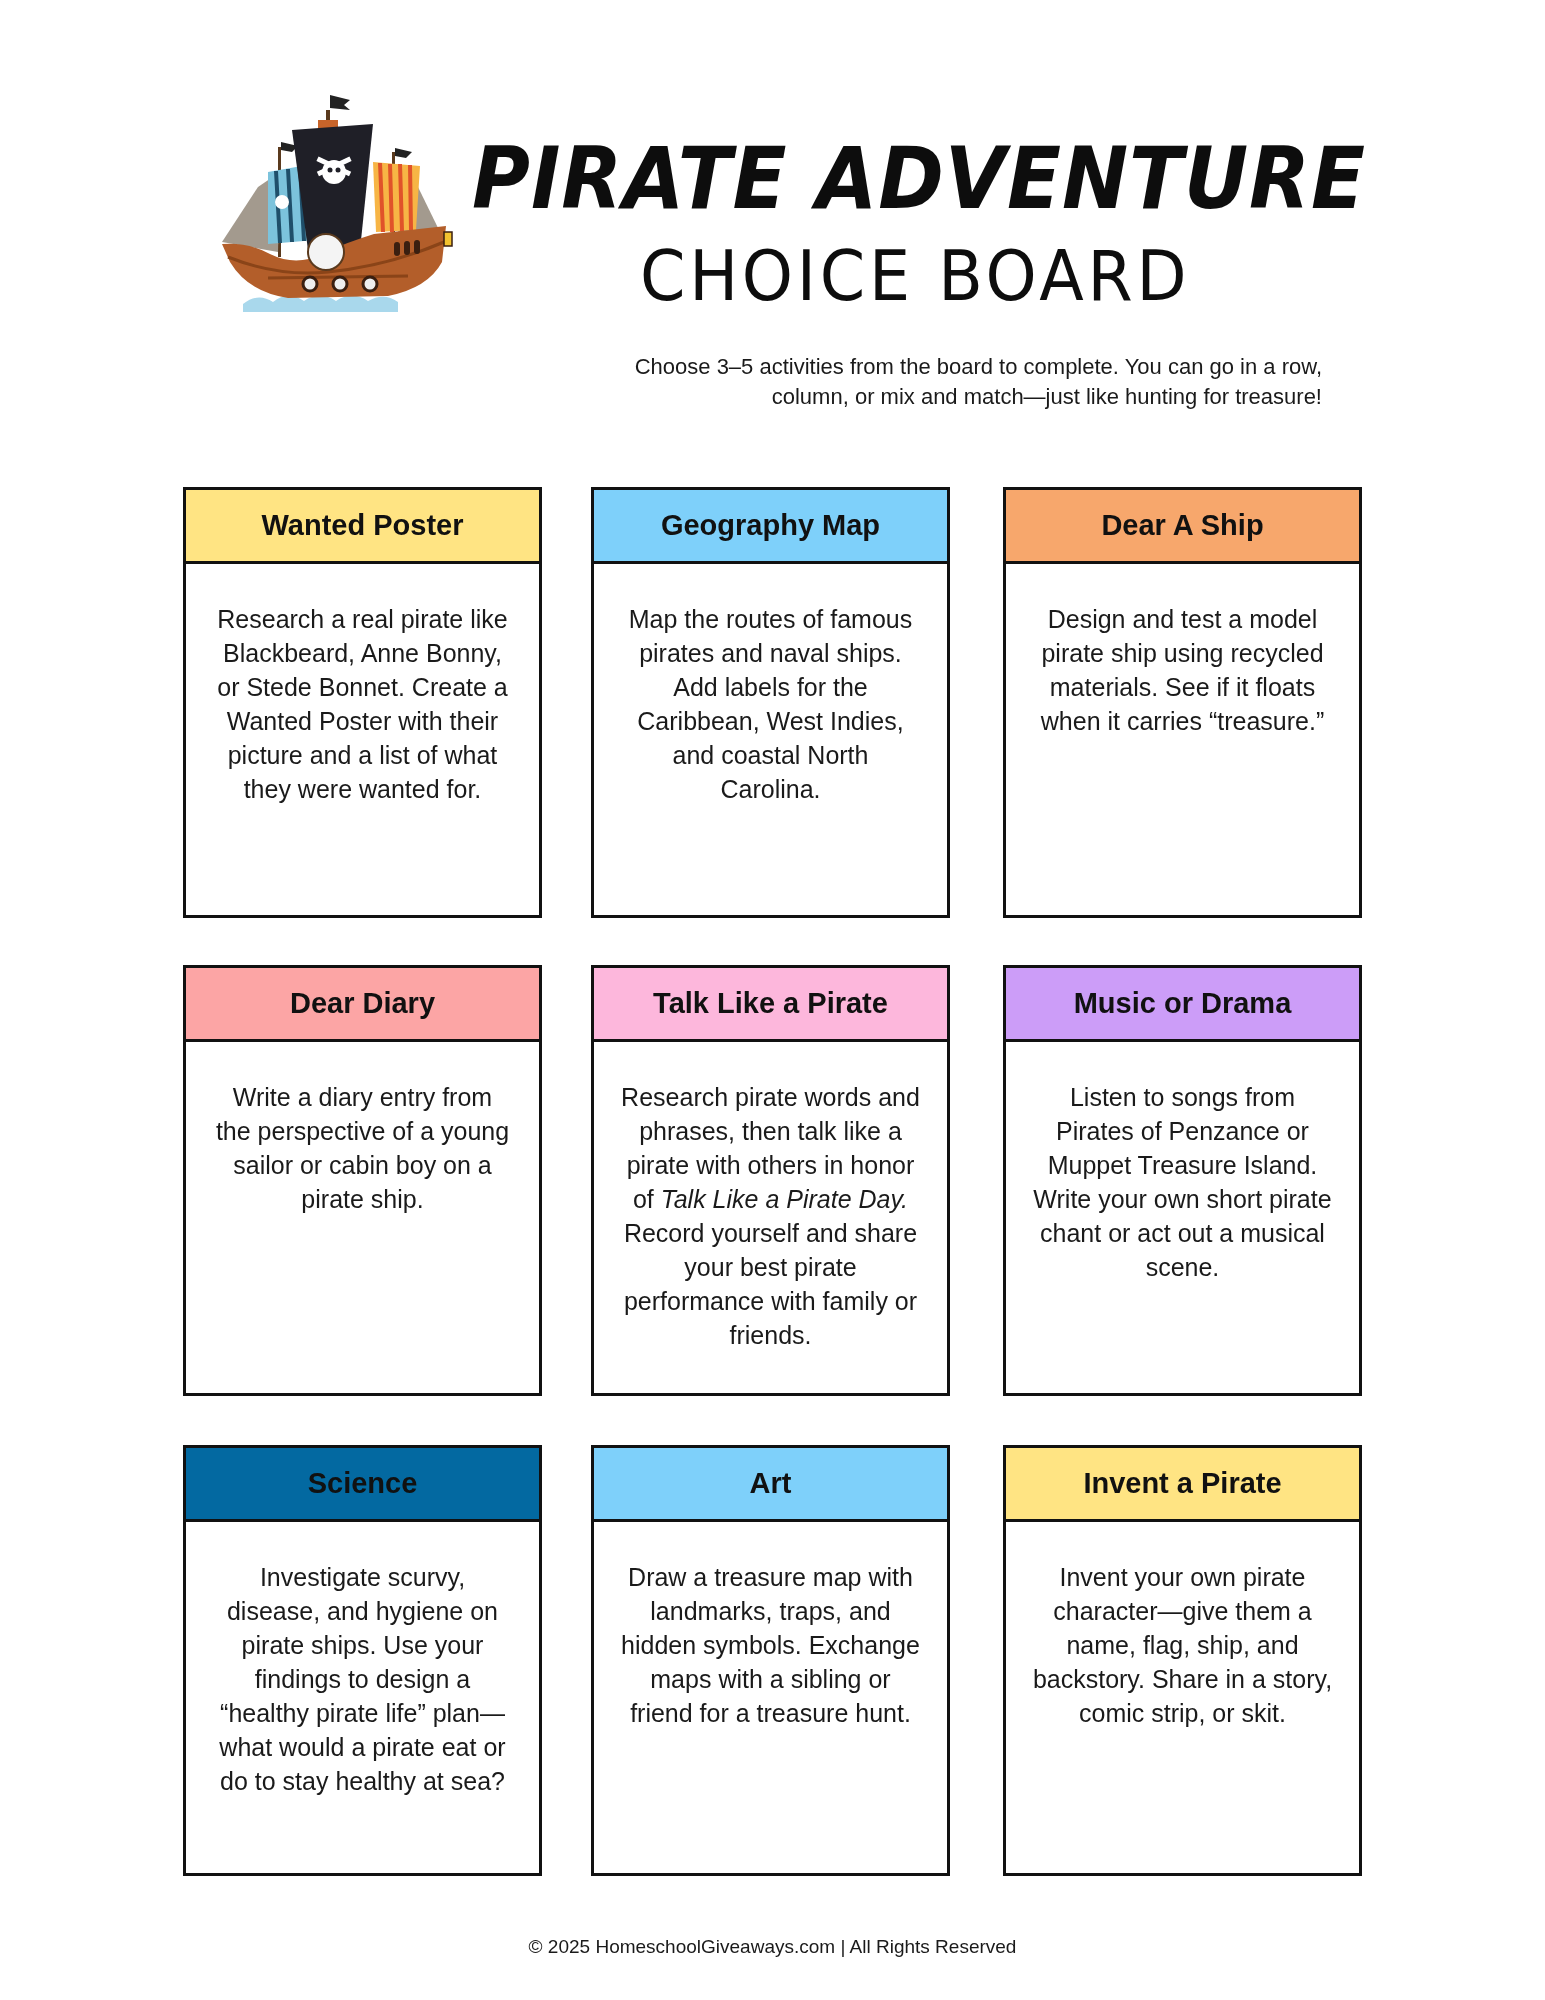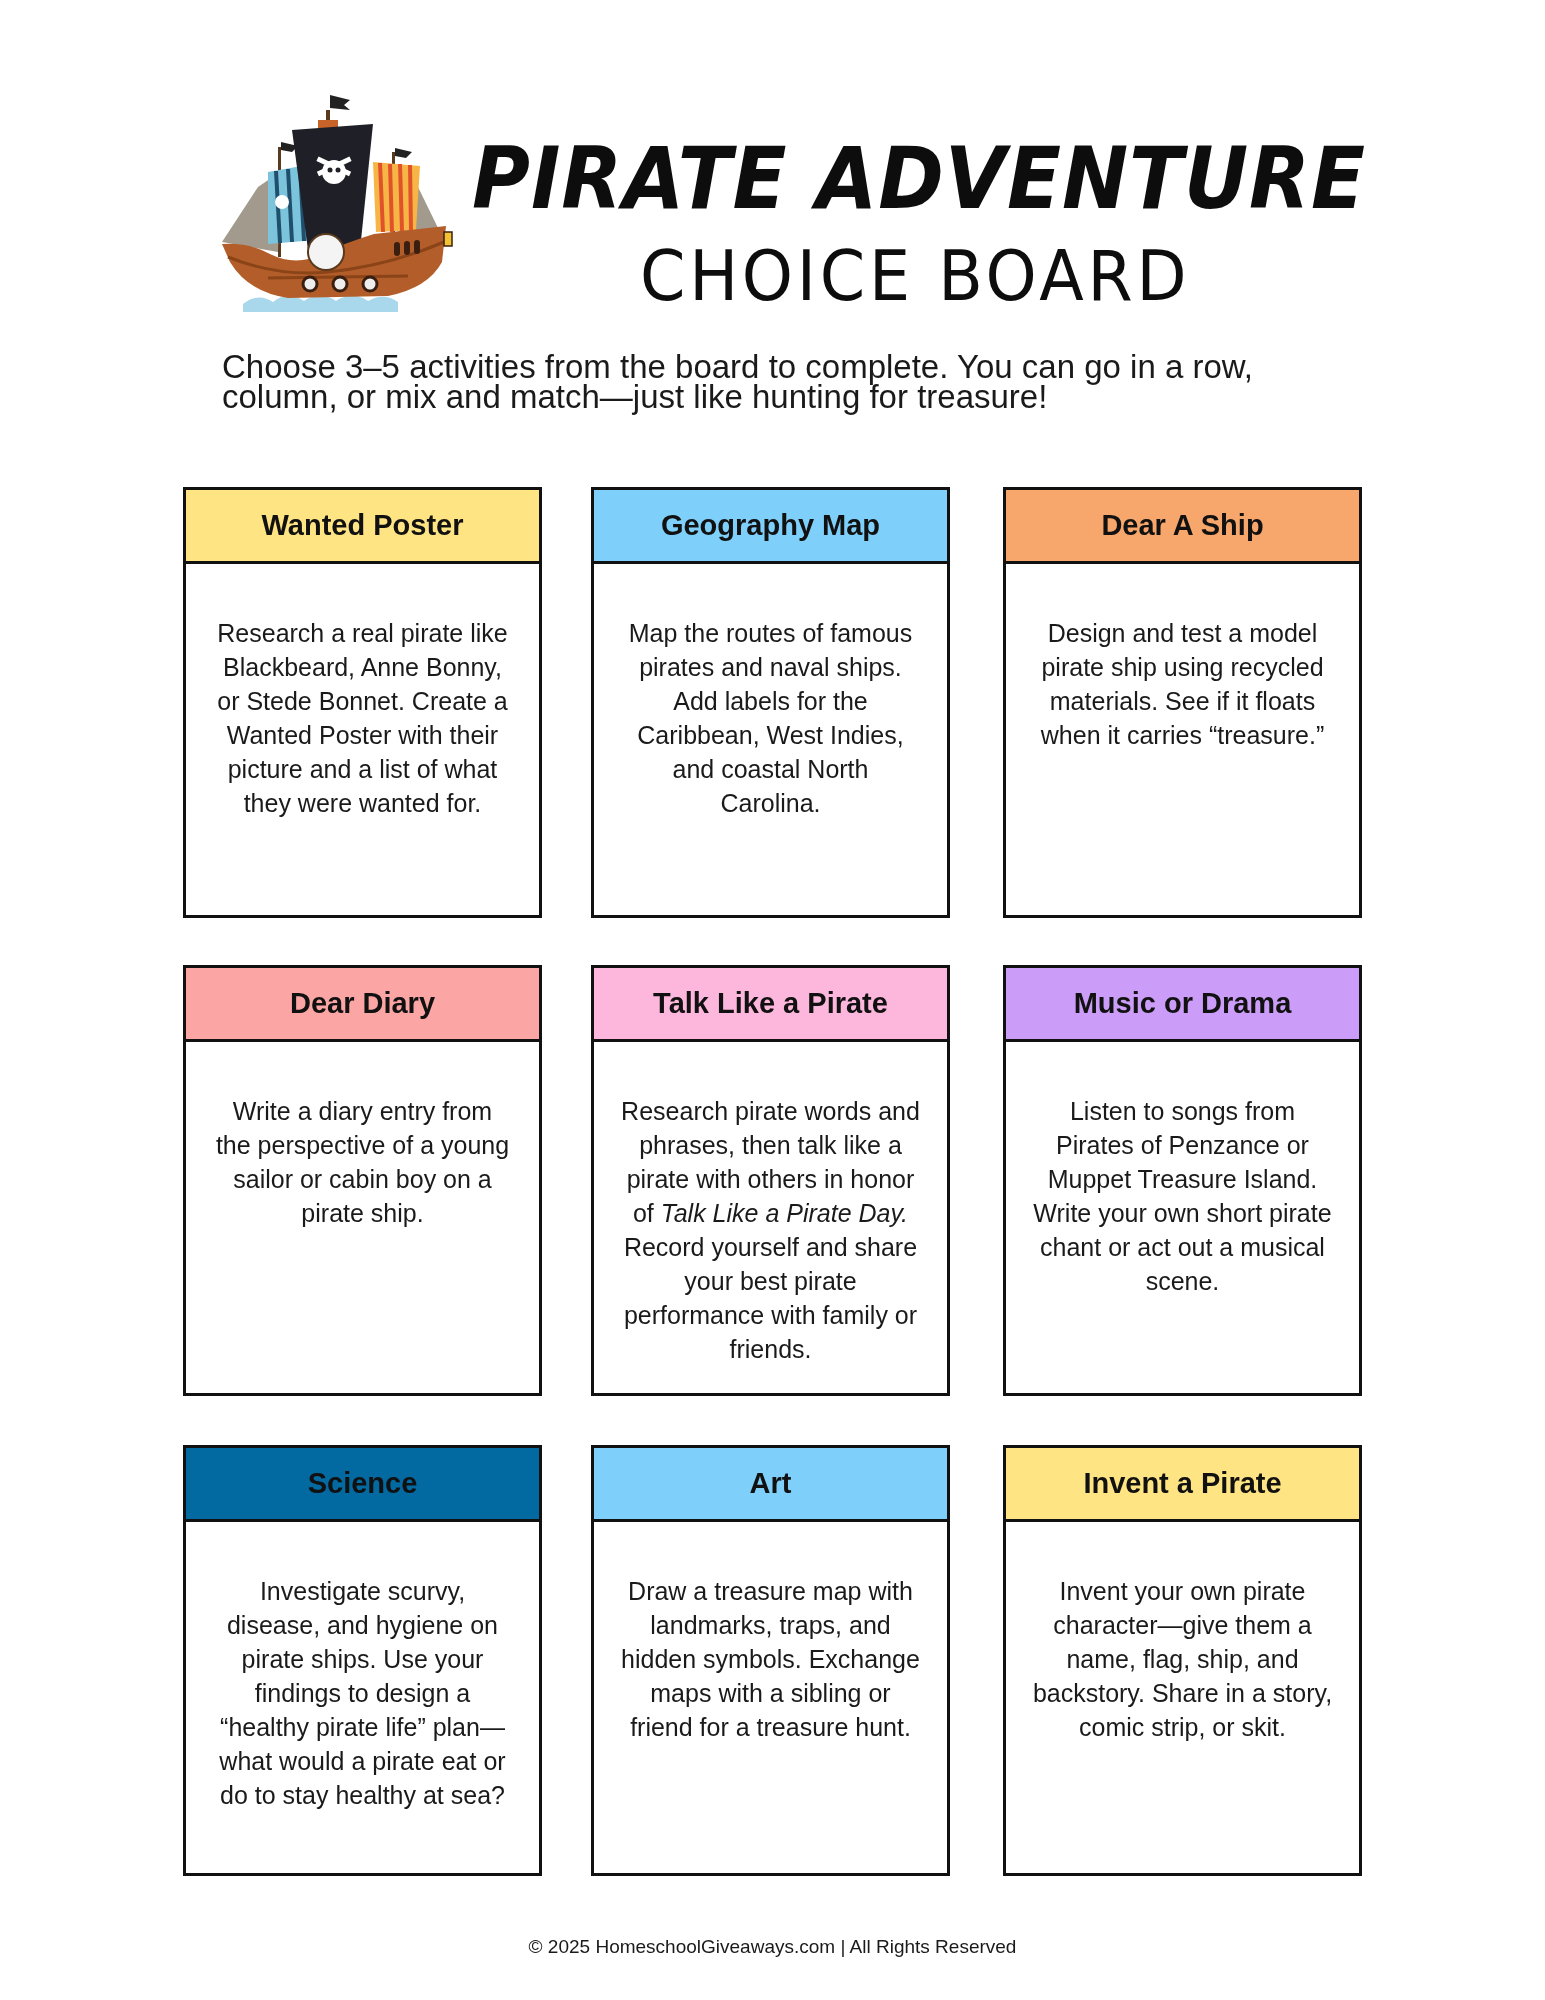--- a/index.html
+++ b/index.html
@@ -15,34 +15,34 @@
     white-space: nowrap; transform: scaleX(0.92); transform-origin: left center;
   }
   .title-sub {
     position: absolute; left: 640px; top: 236px; width: 540px;
     font-family: "DejaVu Sans", sans-serif; font-weight: normal;
     font-size: 70px; line-height: 80px; letter-spacing: 4px; color: #0d0d0d;
     white-space: nowrap; transform: scaleX(0.93); transform-origin: left center;
   }
   .intro {
     position: absolute; left: 222px; top: 352px; width: 1100px;
-    text-align: left; font-size: 33px; line-height: 30px; color: #1a1a1a;
+    text-align: right; font-size: 22px; line-height: 30px; color: #1a1a1a;
   }
   .grid { position: absolute; left: 183px; top: 487px; width: 1180px; height: 1390px; }
   .card {
     position: absolute; box-sizing: border-box; width: 359px; height: 431px;
     border: 3.5px solid #111111; background: #ffffff;
   }
   .card-header {
     box-sizing: border-box; height: 74px; border-bottom: 3.5px solid #111111;
     display: flex; align-items: center; justify-content: center;
     font-weight: bold; font-size: 29px; color: #111111; text-align: right;
   }
   .card-body {
-    padding: 52px 26px 0 26px; text-align: center;
+    padding: 38px 26px 0 26px; text-align: center;
     font-size: 25px; line-height: 34px; color: #1a1a1a;
   }
   .card-body em { font-style: italic; }
   .footer {
     position: absolute; left: 0; top: 1932px; width: 1545px; text-align: center;
     font-size: 19px; line-height: 30px; color: #1a1a1a;
   }
 </style>
 </head>
 <body>

